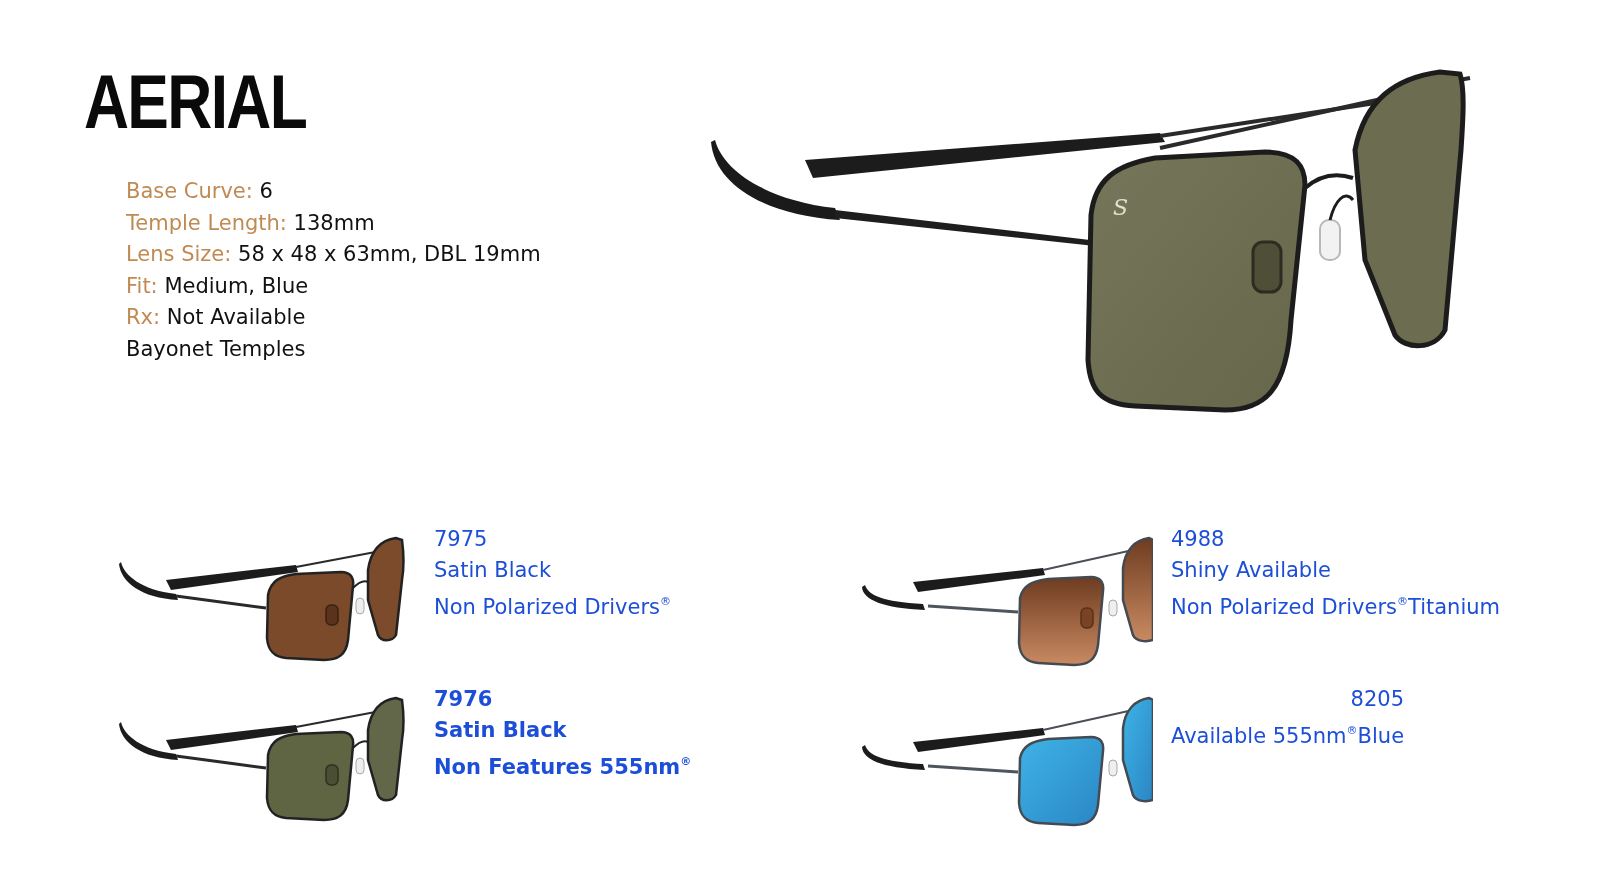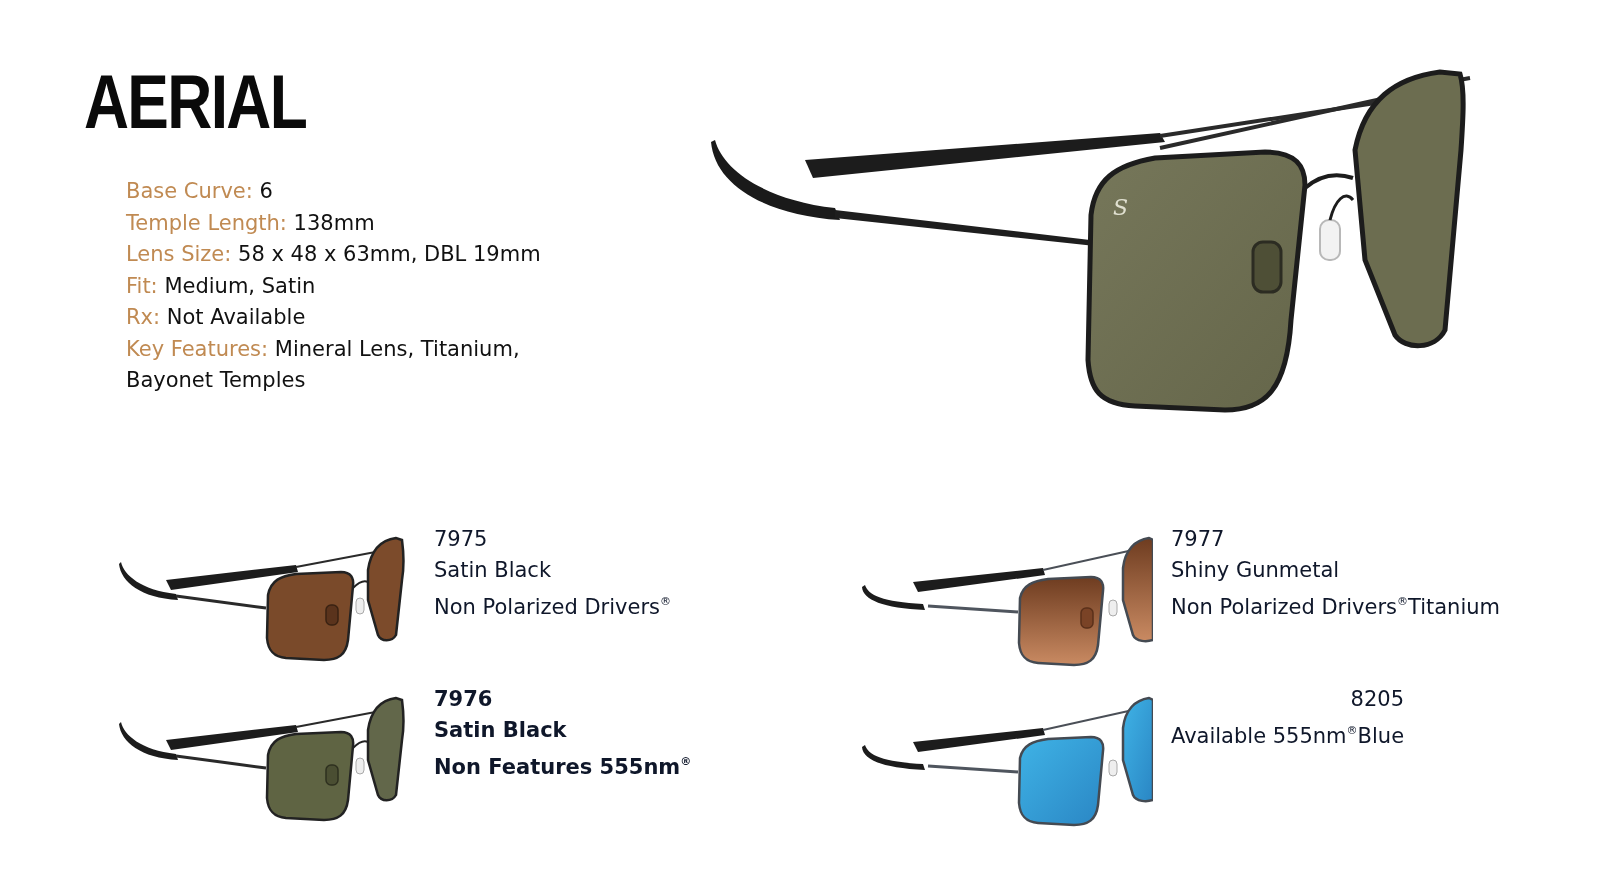--- a/index.html
+++ b/index.html
@@ -25,21 +25,21 @@
   .hero {
     position: absolute; left: 705px; top: 60px; width: 800px; height: 365px;
   }
 
   .variant {
     position: absolute; width: 700px; height: 150px;
   }
   .variant .thumb { position: absolute; left: 0; top: 0; width: 300px; height: 150px; }
   .variant .info {
     position: absolute; left: 318px; top: 4px;
-    font-size: 21px; line-height: 31px; color: #0f172a;
+    font-size: 21px; line-height: 31px; color: #1d4ed8;
   }
   .variant .info.bold { font-weight: 700; }
   .variant .info span { display: block; white-space: nowrap; }
   sup.reg { font-size: 11px; vertical-align: 9px; }
 
   #v0 { left: 116px; top: 520px; }
   #v1 { left: 116px; top: 680px; }
   #v2 { left: 853px; top: 520px; }
   #v3 { left: 853px; top: 680px; text-align: right; }
 </style>
@@ -56,29 +56,25 @@
   <div class="spec-row">
     <span class="spec-label">Temple Length:</span>
     <span class="spec-value">138mm</span>
   </div>
   <div class="spec-row">
     <span class="spec-label">Lens Size:</span>
     <span class="spec-value">58 x 48 x 63mm, DBL 19mm</span>
   </div>
   <div class="spec-row">
     <span class="spec-label">Fit:</span>
-    <span class="spec-value">Medium, Satin</span>
+    <span class="spec-value">Medium, Blue</span>
   </div>
   <div class="spec-row">
     <span class="spec-label">Rx:</span>
     <span class="spec-value">Not Available</span>
-  </div>
-  <div class="spec-row">
-    <span class="spec-label">Key Features:</span>
-    <span class="spec-value">Mineral Lens, Titanium,</span>
   </div>
   <div class="spec-row">
     <span class="spec-value">Bayonet Temples</span>
   </div>
 </div>
 
 <svg class="hero" viewBox="0 0 800 365" xmlns="http://www.w3.org/2000/svg">
   <defs>
     <linearGradient id="heroLens" x1="0" y1="0" x2="1" y2="1">
       <stop offset="0" stop-color="#76775a"></stop>
@@ -158,22 +154,22 @@
     <path d="M60 62 L190 48 L192 55 L65 72 Z" fill="#1c1c1c"></path>
     <path d="M190 50 L280 30" stroke="#4a4f57" stroke-width="2" fill="none"></path>
     <path d="M12 65 C15 75 30 82 70 84 L72 90 C30 88 10 80 9 67 Z" fill="#1c1c1c"></path>
     <path d="M75 86 L165 92" stroke="#4f555e" stroke-width="3"></path>
     <path d="M167 78 C170 65 180 61 195 59 L238 57 C248 57 251 63 250 71 L245 125 C243 140 235 145 221 145 L185 143 C172 142 167 135 166 123 Z" fill="url(#g7977)" stroke="#444a52" stroke-width="2.5"></path>
     <path d="M270 48 C272 30 282 20 296 18 L300 20 L300 120 C294 122 283 122 280 115 L270 80 Z" fill="url(#g7977)" stroke="#444a52" stroke-width="2.5"></path>
     <rect x="228" y="88" width="12" height="20" rx="5" fill="#7a4326" stroke="#5a301a" stroke-width="1.5"></rect>
     <rect x="256" y="80" width="8" height="16" rx="4" fill="#eee" stroke="#aaa" stroke-width="1"></rect>
   </svg>
   <div class="info">
-    <span>7977</span>
-    <span>Shiny Gunmetal</span>
+    <span>4988</span>
+    <span>Shiny Available</span>
     <span><span style="display:inline">Non Polarized Drivers</span><sup class="reg">®</sup><span style="display:inline">Titanium</span></span>
   </div>
 </div>
 
 <div class="variant" id="v3">
   <svg class="thumb" viewBox="0 0 300 150" xmlns="http://www.w3.org/2000/svg">
     <defs>
       <linearGradient id="g8205" x1="0" y1="0" x2="1" y2="1">
         <stop offset="0" stop-color="#3fb3e6"></stop>
         <stop offset="1" stop-color="#2a86c4"></stop>

